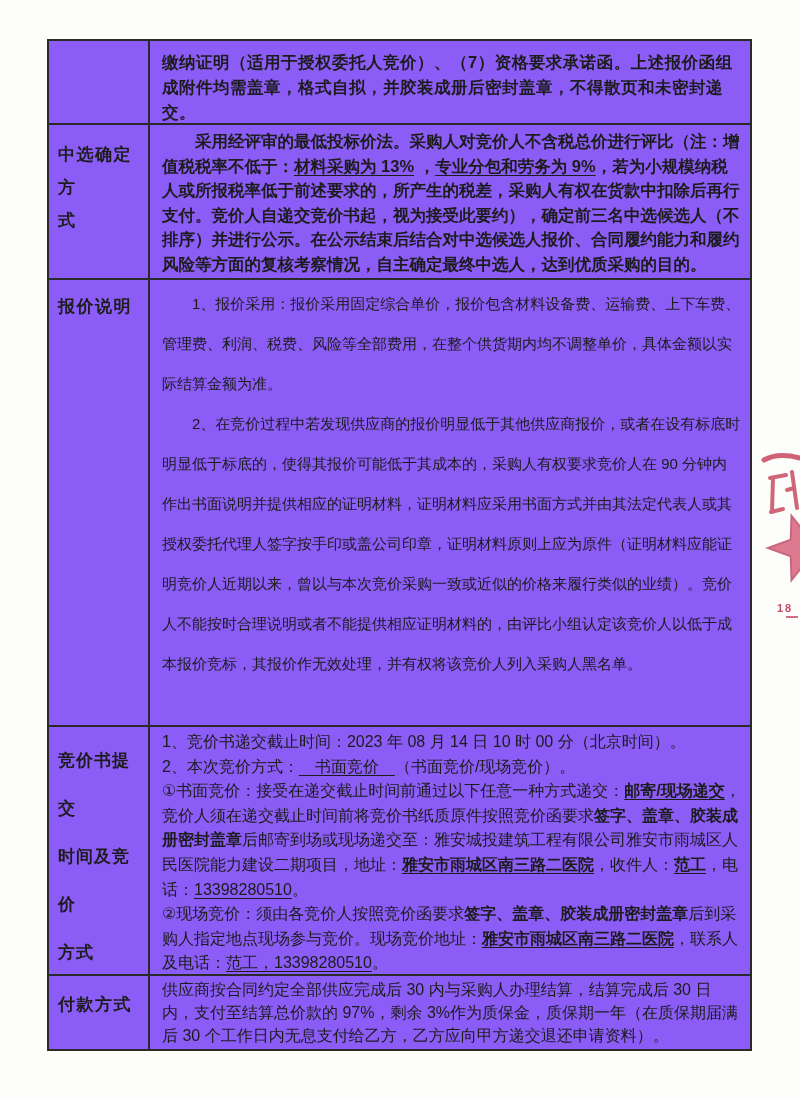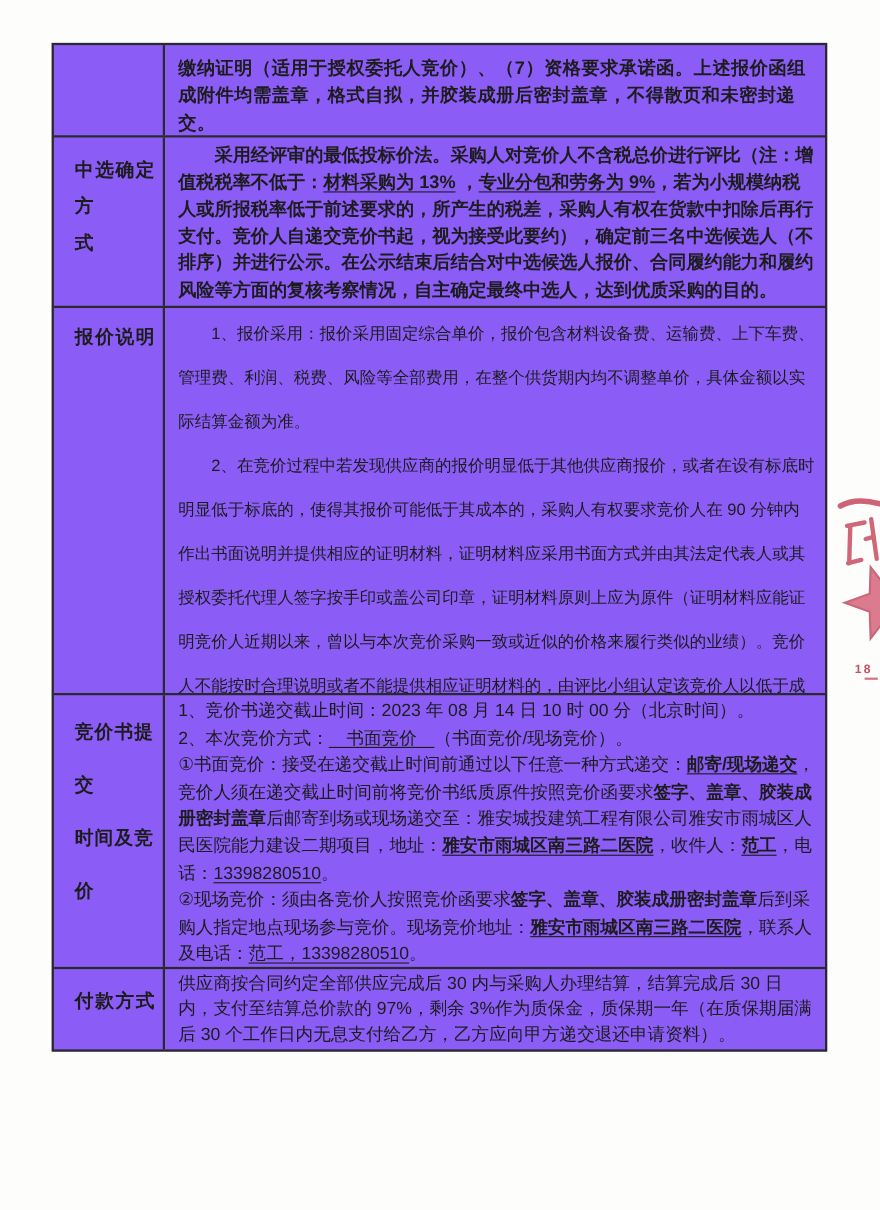--- a/index.html
+++ b/index.html
@@ -11,26 +11,26 @@
   .doc-table{
     position:absolute;left:47px;top:39px;width:701px;
     border:2px solid #2a2a2a;background:#8b5cf6;
   }
   .row{display:grid;grid-template-columns:101px 1fr;border-top:2px solid #2a2a2a;box-sizing:border-box;}
   .row.first{border-top:none;}
   .cell{overflow:hidden;box-sizing:border-box;}
   .label-cell{
     border-right:2px solid #2a2a2a;
     font-weight:700;font-size:17px;letter-spacing:1.5px;
-    padding:13px 4px 0 19px;line-height:33px;
+    padding:13px 4px 0 9px;line-height:33px;
   }
   .content-cell{padding:5px 9px 0 12px;}
   .r1{height:82px;}
   .r2{height:155px;}
-  .r3{height:352px;}
+  .r3{height:447px;}
   .r4{height:249px;}
   .r5{height:75px;}
   .c1{font-size:16.5px;line-height:25px;font-weight:700;padding-top:9px;letter-spacing:0.5px;}
   .c2{font-size:16.5px;line-height:24.6px;font-weight:700;padding-top:4px;}
   .c2 .para{text-indent:2em;}
   .c3{font-size:15px;line-height:40px;padding-top:4px;}
   .c3 .para{text-indent:2em;}
   .c4{font-size:16px;line-height:24.6px;padding-top:3px;}
   .c5{font-size:16px;line-height:23px;padding-top:2px;}
   .para{margin:0;}
@@ -73,20 +73,21 @@
     <div class="cell content-cell c3">
       <p class="para"><span>1、报价采用：报价采用固定综合单价，报价包含材料设备费、运输费、上下车费、管理费、利润、税费、风险等全部费用，在整个供货期内均不调整单价，具体金额以实际结算金额为准。</span></p>
       <p class="para"><span>2、在竞价过程中若发现供应商的报价明显低于其他供应商报价，或者在设有标底时明显低于标底的，使得其报价可能低于其成本的，采购人有权要求竞价人在 90 分钟内作出书面说明并提供相应的证明材料，证明材料应采用书面方式并由其法定代表人或其授权委托代理人签字按手印或盖公司印章，证明材料原则上应为原件（证明材料应能证明竞价人近期以来，曾以与本次竞价采购一致或近似的价格来履行类似的业绩）。竞价人不能按时合理说明或者不能提供相应证明材料的，由评比小组认定该竞价人以低于成本报价竞标，其报价作无效处理，并有权将该竞价人列入采购人黑名单。</span></p>
     </div>
   </div>
 
   <div class="row r4">
     <div class="cell label-cell label-r4">
       <div>竞价书提交</div>
       <div>时间及竞价</div>
+      <div>方式</div>
     </div>
     <div class="cell content-cell c4">
       <p class="para"><span>1、竞价书递交截止时间：2023 年 08 月 14 日 10 时 00 分（北京时间）。</span></p>
       <p class="para"><span>2、本次竞价方式：</span><span class="u">　书面竞价　</span><span>（书面竞价/现场竞价）。</span></p>
       <p class="para"><span>①书面竞价：接受在递交截止时间前通过以下任意一种方式递交：</span><span class="u b">邮寄/现场递交</span><span>，竞价人须在递交截止时间前将竞价书纸质原件按照竞价函要求</span><span class="b">签字、盖章、胶装成册密封盖章</span><span>后邮寄到场或现场递交至：雅安城投建筑工程有限公司雅安市雨城区人民医院能力建设二期项目，地址：</span><span class="u b">雅安市雨城区南三路二医院</span><span>，收件人：</span><span class="u b">范工</span><span>，电话：</span><span class="u">13398280510</span><span>。</span></p>
       <p class="para"><span>②现场竞价：须由各竞价人按照竞价函要求</span><span class="b">签字、盖章、胶装成册密封盖章</span><span>后到采购人指定地点现场参与竞价。现场竞价地址：</span><span class="u b">雅安市雨城区南三路二医院</span><span>，联系人及电话：</span><span class="u">范工，13398280510</span><span>。</span></p>
     </div>
   </div>
 
   <div class="row r5">

